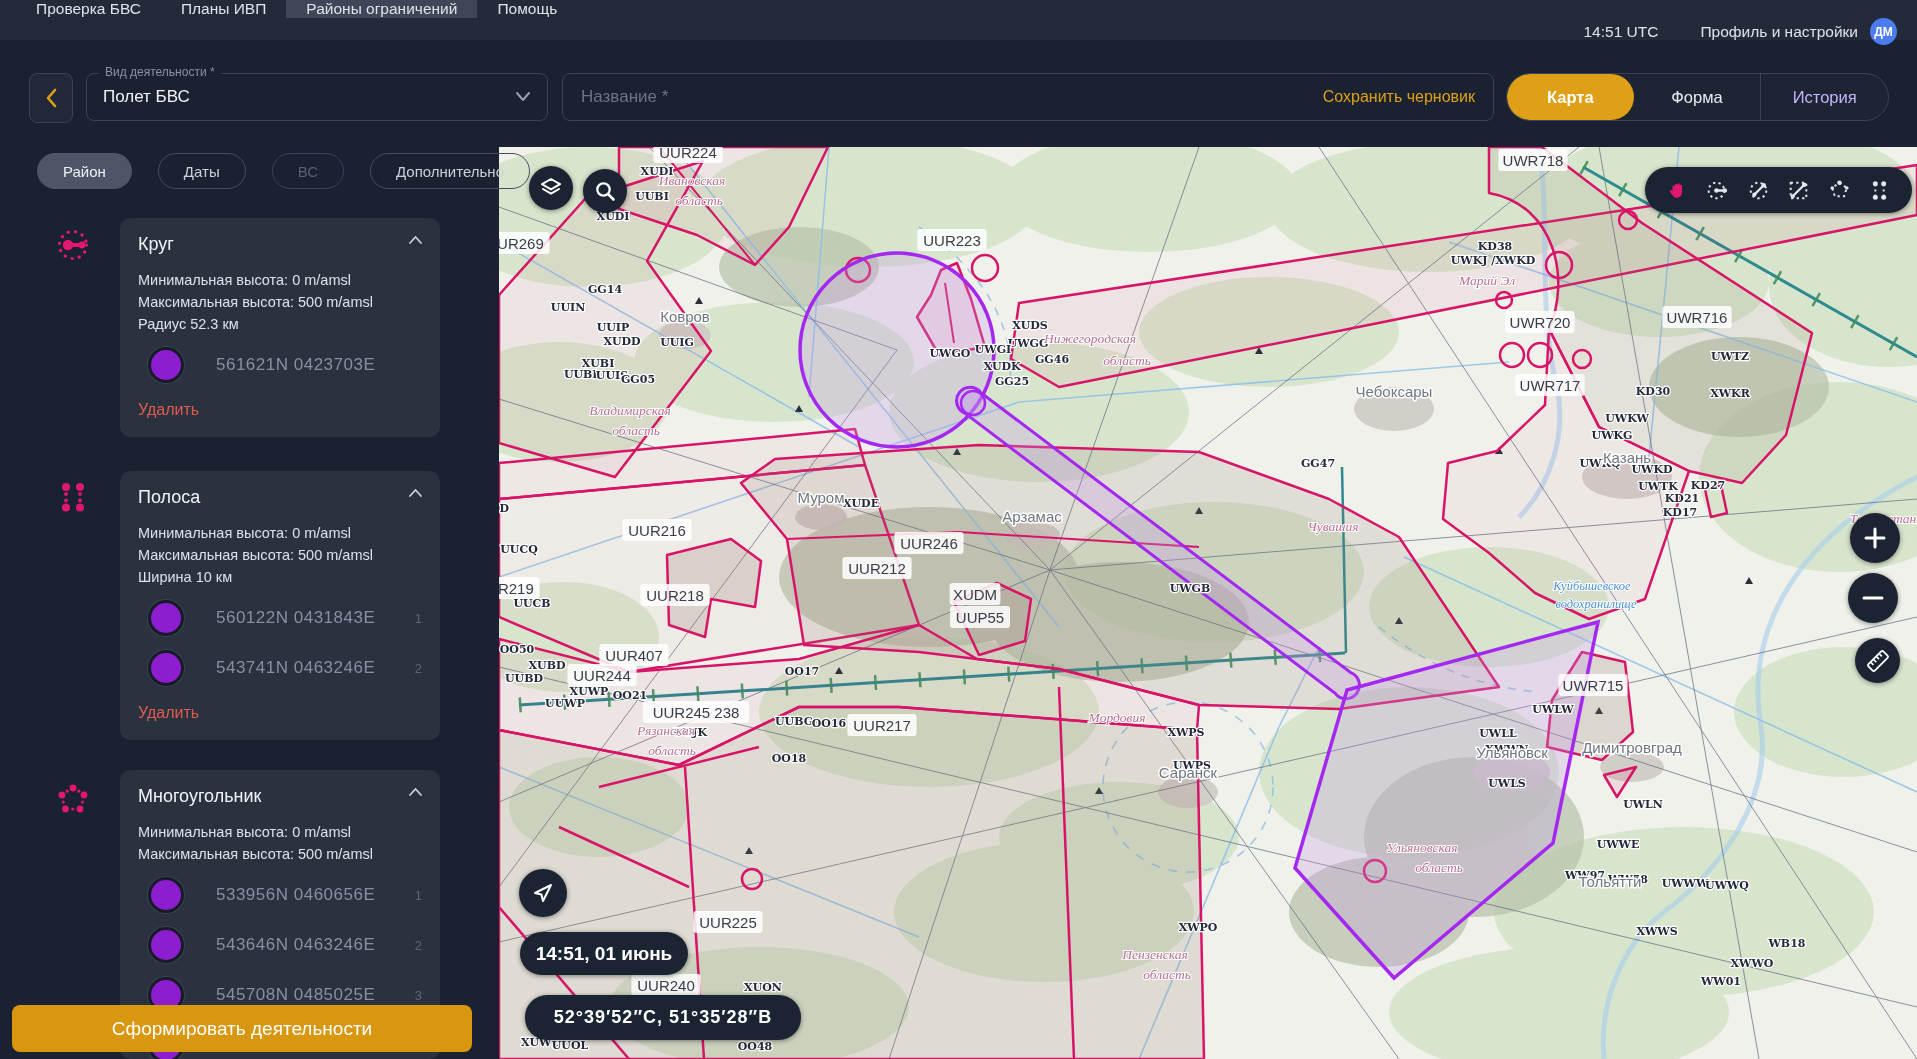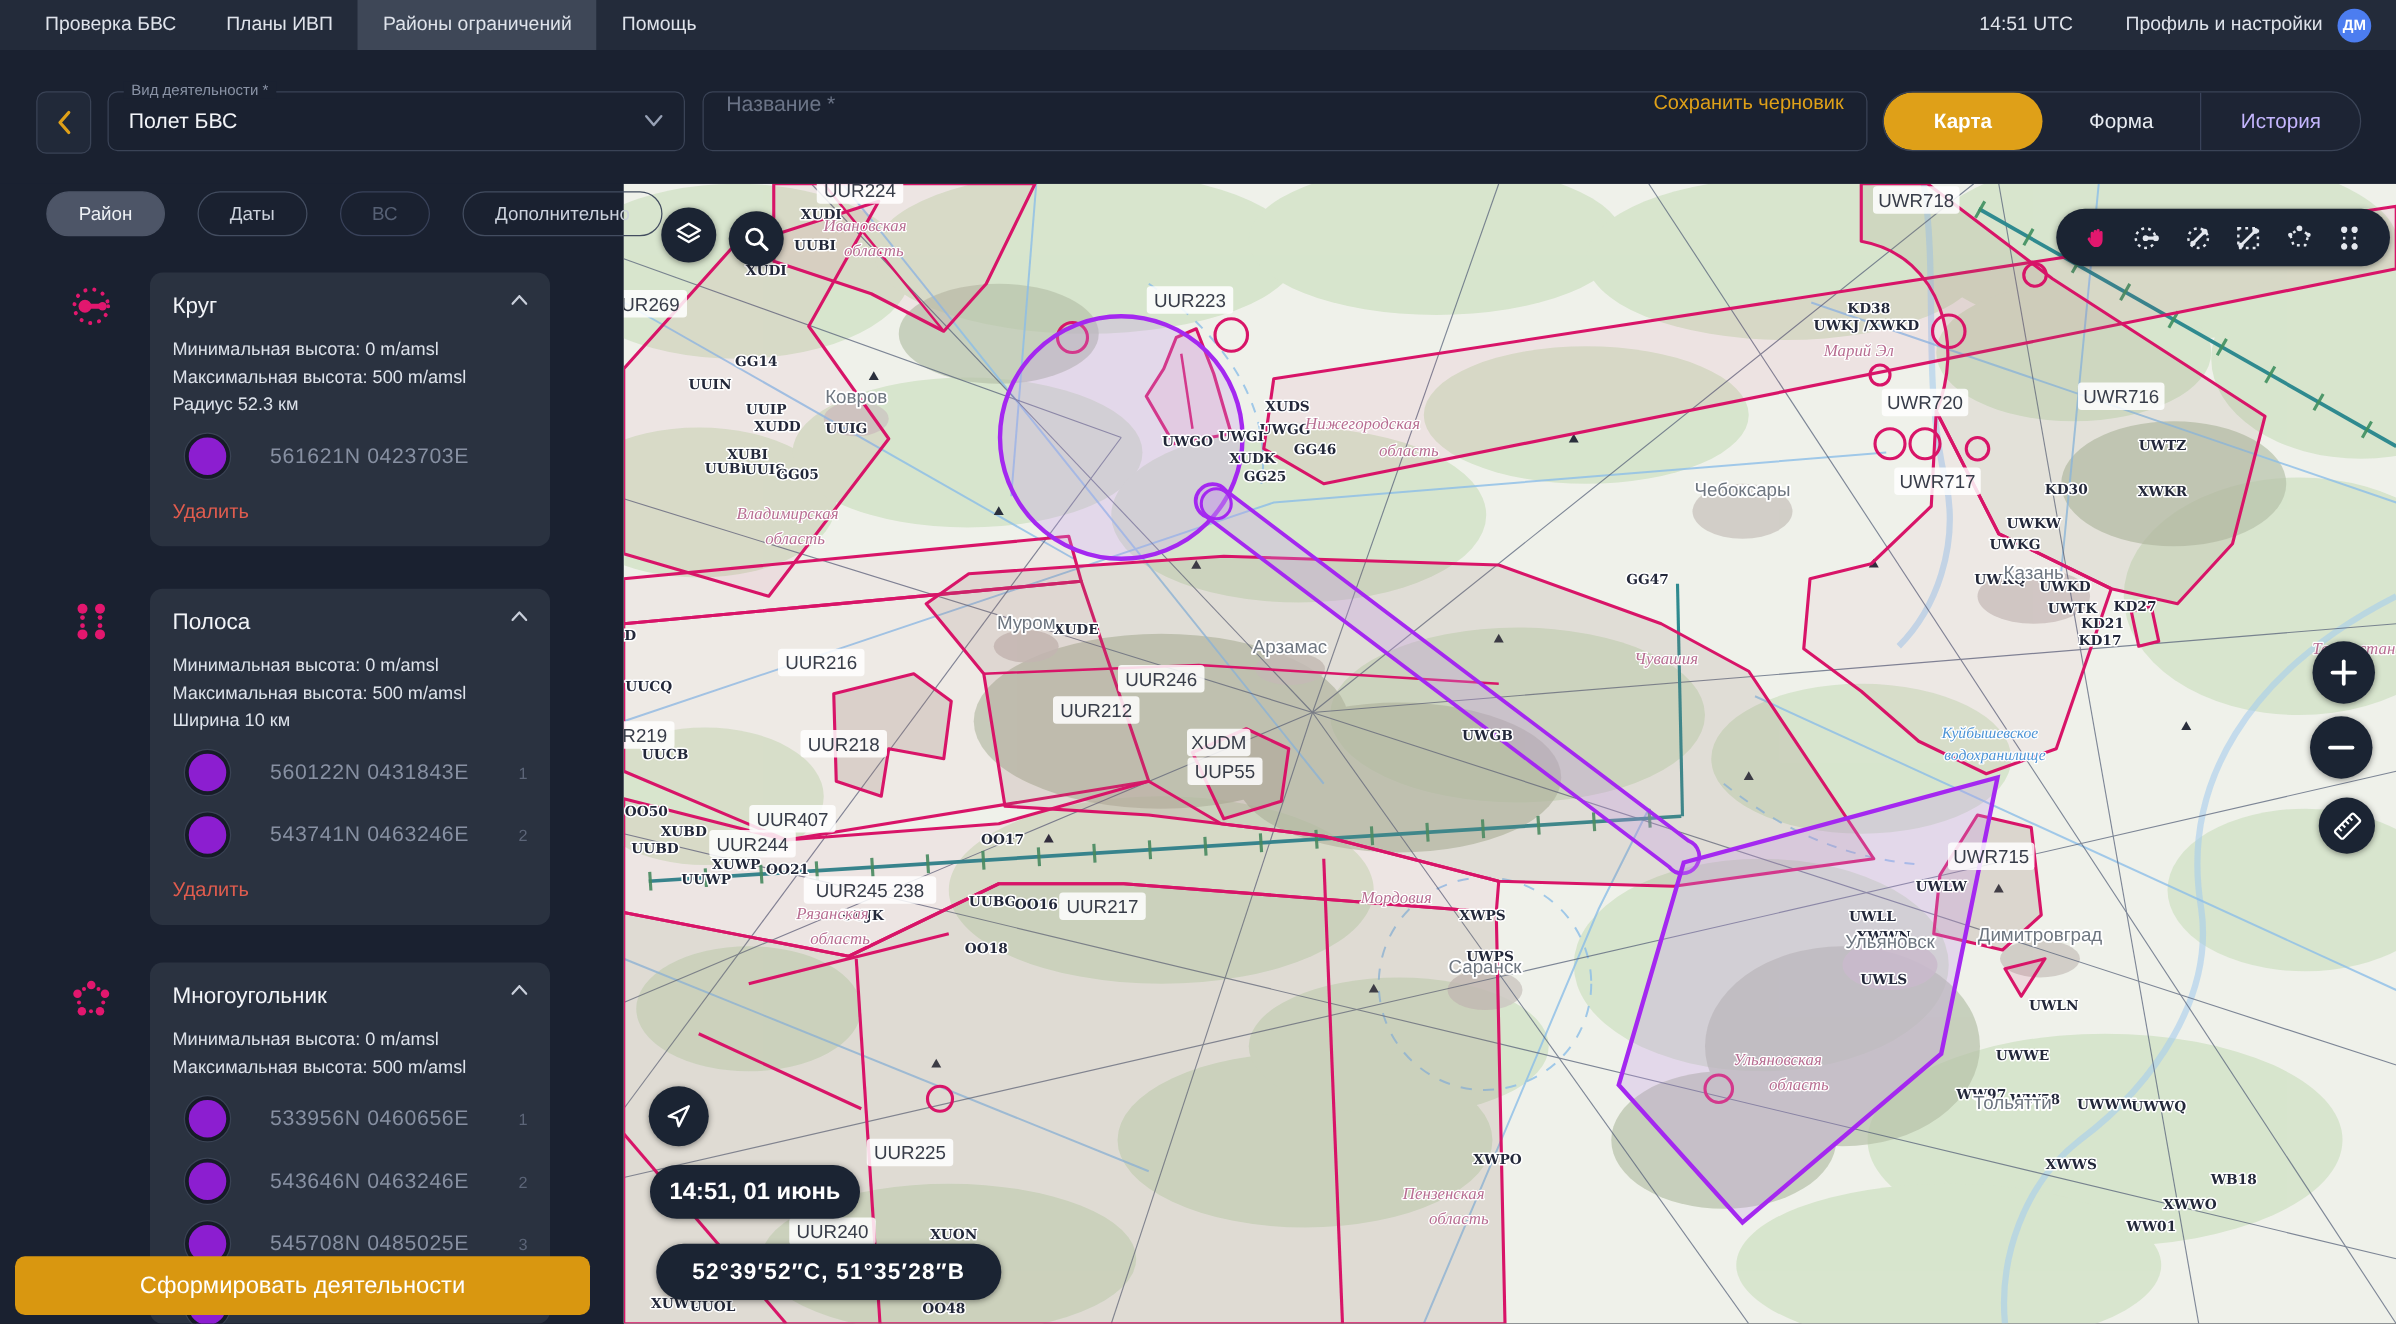--- a/index.html
+++ b/index.html
@@ -1,39 +1,39 @@
 <!DOCTYPE html>
 <html><head>
 <meta charset="utf-8">
 <style>
   html,body{margin:0;padding:0;background:#10141f;}
   .app{position:relative;width:1917px;height:1059px;background:#1A2130;
        font-family:"Liberation Sans",sans-serif;overflow:hidden;color:#E7EAF0;}
   
   .nav{position:absolute;left:0;top:0;right:0;height:40px;background:#232B3A;
-       display:flex;align-items:stretch;font-size:15.5px;color:#DFE3EB;z-index:10;}
+       display:flex;align-items:stretch;font-size:15.5px;color:#DFE3EB;z-index:10;flex-direction:column;}
   .nav-items{display:flex;align-items:stretch;margin-left:16px;}
   .nav-item{display:flex;align-items:center;padding:0 20px;cursor:pointer;white-space:nowrap;}
   .nav-item.active{background:#3E4757;}
   .nav-right{margin-left:auto;display:flex;align-items:center;gap:42px;padding-right:20px;}
   .nav-time{font-size:15.5px;}
   .nav-profile{display:flex;align-items:center;gap:12px;cursor:pointer;text-align:right;}
   .avatar{width:27px;height:27px;border-radius:50%;background:#4C7DF0;color:#fff;
           font-size:12px;font-weight:700;display:flex;align-items:center;justify-content:center;}
   
   .toolbar{position:absolute;left:0;top:40px;right:0;height:107px;background:#1A2130;z-index:9;}
   .back-btn{position:absolute;left:29px;top:33px;width:42px;height:48px;border:1px solid #3A4356;
             border-radius:8px;background:#212939;display:flex;align-items:center;justify-content:center;cursor:pointer;}
   .field{position:absolute;top:33px;height:48px;border:1px solid #3A4356;border-radius:8px;box-sizing:border-box;}
   .select-field{left:86px;width:462px;cursor:pointer;}
   .field-label{position:absolute;top:-9px;left:12px;background:#1A2130;padding:0 6px;
                font-size:12px;color:#8A93A6;white-space:nowrap;}
   .select-value{line-height:46px;padding-left:16px;font-size:17px;color:#F2F4F8;}
   .select-chevron{position:absolute;right:16px;top:17px;}
-  .name-input{left:562px;width:932px;display:flex;justify-content:space-between;padding:0 18px;}
+  .name-input{left:562px;width:932px;display:flex;align-items:center;justify-content:space-between;padding:0 18px;}
   .placeholder{color:#6B7487;font-size:17px;}
   .save-draft{color:#DFA018;font-size:16px;cursor:pointer;white-space:nowrap;}
   .segmented{position:absolute;left:1506px;top:33px;height:48px;width:383px;border:1px solid #3A4356;
              border-radius:26px;display:flex;overflow:hidden;background:#1D2434;box-sizing:border-box;}
   .seg-btn{flex:1;display:flex;align-items:center;justify-content:center;font-size:16.5px;
            color:#E8ECF2;cursor:pointer;background:transparent;border:none;font-family:inherit;}
   .seg-btn.active{background:#DFA018;border-radius:26px;color:#FFFFFF;font-weight:600;}
   .seg-btn.disabled{color:#c4b5fd;border-left:1px solid #39425A;}
   
   .chips{position:absolute;left:37px;top:153px;display:flex;gap:26px;z-index:9;}

